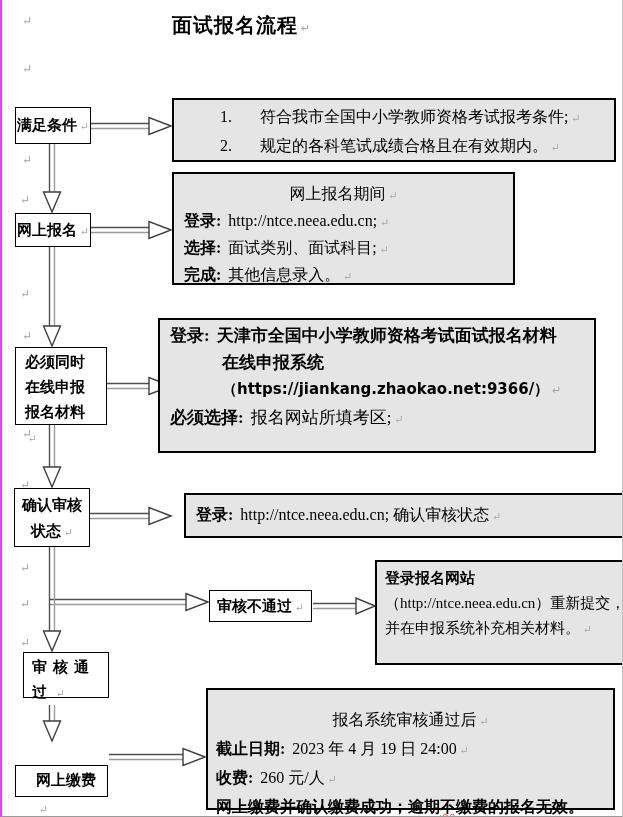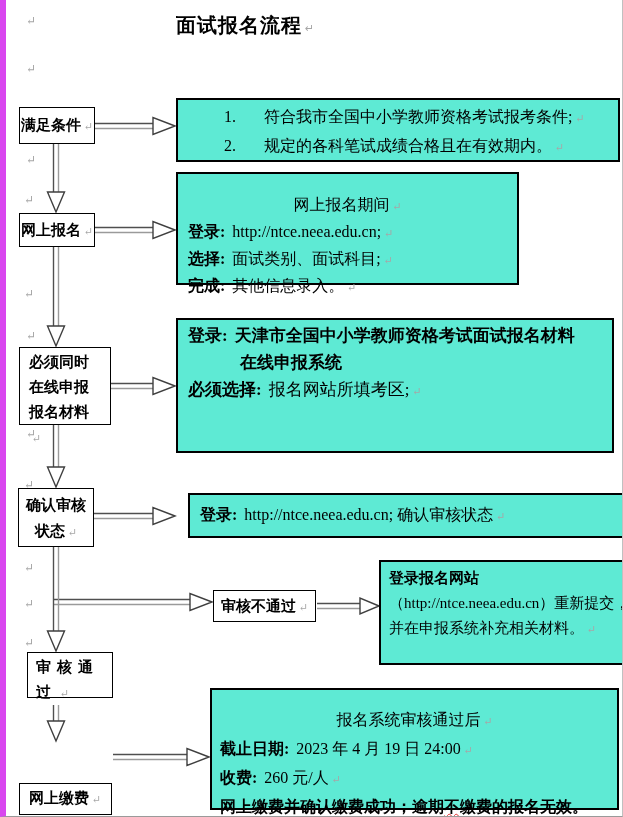--- a/index.html
+++ b/index.html
@@ -1,52 +1,52 @@
 <!DOCTYPE html>
 <html><head>
 <meta charset="utf-8">
 <style>
   html,body{margin:0;padding:0;background:#fff;}
   .canvas{
     position:relative;width:623px;height:817px;background:#fff;overflow:hidden;
     font-family:"Liberation Serif","DejaVu Serif",serif;color:#000;
-    border-left:6px solid #d946ef;border-right:1px solid #c0c0c0;border-bottom:1px solid #9a9a9a;
+    border-left:2px solid #d946ef;border-right:1px solid #c0c0c0;border-bottom:1px solid #9a9a9a;
     box-sizing:border-box;
   }
   .title{
     position:absolute;left:170px;top:12px;font-size:20px;font-weight:bold;
     font-family:"DejaVu Sans","Liberation Sans",sans-serif;letter-spacing:1px;
   }
   svg.arrows{position:absolute;left:0;top:0;z-index:1;}
   .s1{stroke:#4f4f4f;stroke-width:1.4;}
   .s2{stroke:#9a9a9a;stroke-width:1.4;}
   .head{fill:#ffffff;stroke:#3f3f3f;stroke-width:1.4;}
   .box{position:absolute;background:#fff;border:1.5px solid #000;box-sizing:border-box;z-index:2;font-size:15px;font-weight:bold;}
-  .rbox{position:absolute;background:#5eead4;border:2px solid #000;box-sizing:border-box;z-index:2;font-size:16px;}
+  .rbox{position:absolute;background:#e5e5e5;border:2px solid #000;box-sizing:border-box;z-index:2;font-size:16px;}
   .pe::after{content:"\21B5";color:#a6a6a6;font-size:11px;margin-left:3px;font-weight:normal;letter-spacing:0;}
   .mp{position:absolute;color:#a6a6a6;font-size:12px;z-index:0;}
   .mp::after{content:"\21B5";}
   b{font-weight:bold;}
   .lbl{margin-right:7px;white-space:nowrap;}
 
   
   .lb1{left:13px;top:107px;width:76px;height:37px;display:flex;align-items:center;justify-content:center;}
   .lb2{left:13px;top:213px;width:76px;height:34px;display:flex;align-items:center;justify-content:center;}
   .lb3{left:13px;top:347px;width:92px;height:78px;font-weight:bold;line-height:25px;padding:2px 16px 0 9px;}
   .lb4{left:12px;top:488px;width:76px;height:59px;line-height:26px;text-align:center;padding-top:3px;}
   .lb5{left:21px;top:652px;width:86px;height:46px;line-height:25px;padding:2px 0 0 8px;letter-spacing:6px;}
-  .lb6{left:13px;top:783px;width:93px;height:32px;line-height:28px;padding-left:9px;}
+  .lb6{left:13px;top:765px;width:93px;height:32px;line-height:28px;padding-left:20px;}
   .mid{left:207px;top:590px;width:103px;height:32px;display:flex;align-items:center;justify-content:center;text-align:center;}
 
   
   .rb1{left:170px;top:98px;width:444px;height:64px;padding:3px 6px;line-height:28px;}
   .rb1 .li{margin-left:40px;}
   .rb1 .num{display:inline-block;width:40px;}
-  .rb2{left:170px;top:172px;width:343px;height:113px;padding:18px 10px;line-height:26px;}
-  .rb3{left:170px;top:318px;width:438px;height:135px;padding:2px 24px 0 10px;line-height:27px;font-size:17px;}
+  .rb2{left:170px;top:172px;width:343px;height:113px;padding:7px 10px;line-height:26px;}
+  .rb3{left:156px;top:318px;width:438px;height:135px;padding:2px 24px 0 10px;line-height:27px;font-size:17px;}
   .hang{padding-left:52px;text-indent:-52px;}
   .hang .url{display:block;text-indent:0;font-family:"DejaVu Sans","Liberation Sans",sans-serif;font-size:15px;}
   .rb4{left:170px;top:493px;width:441px;height:45px;padding:0 10px;display:flex;align-items:center;margin-left:12px;}
   .rb5{left:373px;top:560px;width:273px;height:105px;padding:4px 8px;line-height:25px;font-size:15px;}
   .rb6{left:204px;top:688px;width:409px;height:122px;padding:16px 8px;line-height:28px;}
   .tc{text-align:center;}
   .typo{text-decoration-line:underline;text-decoration-style:wavy;text-decoration-color:#e03030;text-decoration-thickness:1px;}
 </style>
 </head>
 <body>
@@ -174,21 +174,21 @@
     <div>
       <b class="lbl">选择:</b><span class="pe">面试类别、面试科目;</span>
     </div>
     <div>
       <b class="lbl">完成:</b><span class="pe">其他信息录入。</span>
     </div>
   </div>
 
   <div class="rbox rb3">
     <div class="hang">
-      <b class="lbl">登录:</b><b>天津市全国中小学教师资格考试面试报名材料在线申报系统</b>
+      <b class="lbl">登录:</b><b>天津市全国中小学教师资格考试面试报名材料在线申报系统</b><b class="url pe">（https://jiankang.zhaokao.net:9366/）</b>
     </div>
     <div>
       <b class="lbl">必须选择:</b><span class="pe">报名网站所填考区;</span>
     </div>
   </div>
 
   <div class="rbox rb4">
     <div>
       <b class="lbl">登录:</b><span class="pe">http://ntce.neea.edu.cn; 确认审核状态</span>
     </div>

